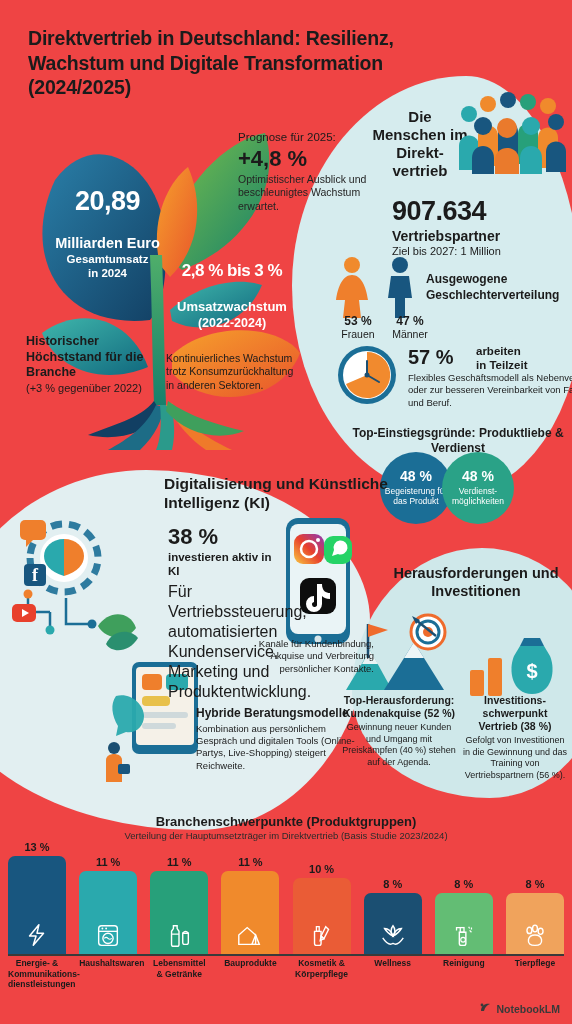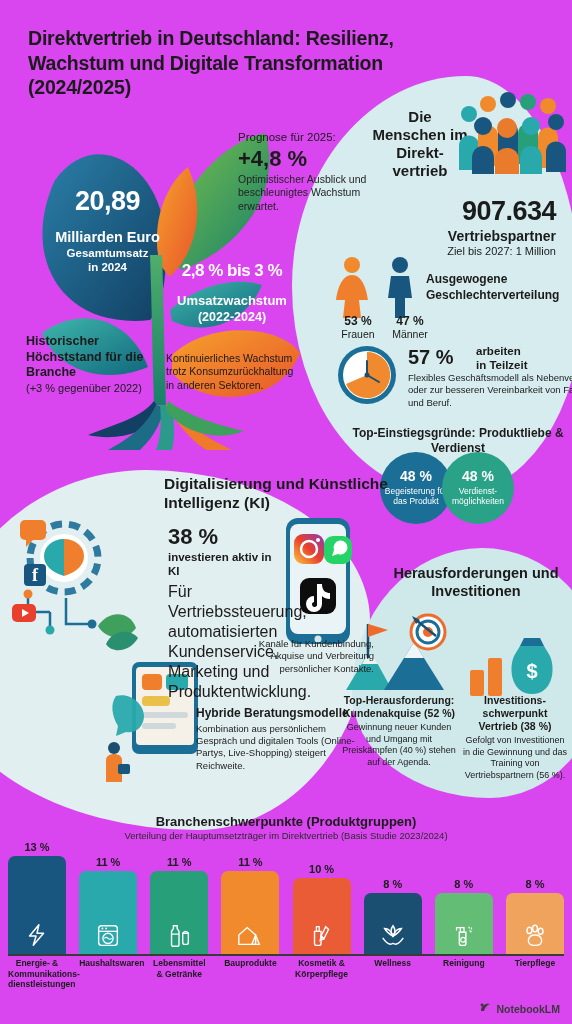--- a/index.html
+++ b/index.html
@@ -5,21 +5,21 @@
   * { box-sizing: border-box; margin: 0; padding: 0; }
   html, body {
     width: 572px; height: 1024px;
     font-family: "Liberation Sans", sans-serif;
     background: #faf9f6;
     overflow: hidden;
   }
   #page {
     position: relative;
     width: 572px; height: 1024px;
-    background: #d946ef;
+    background: #ef4444;
     overflow: hidden;
   }
 
   
   .blob { position: absolute; z-index: 0; }
   .blob-people {
     top: 76px; right: -10px; width: 290px; height: 420px;
     background: #d6ecee;
     border-radius: 60% 40% 45% 55% / 50% 55% 45% 50%;
   }
@@ -42,21 +42,21 @@
     color: #1b1b1b; letter-spacing: -0.2px;
   }
 
   
   .plant-wrap { position: absolute; left: 0; top: 105px; width: 300px; height: 345px; z-index: 2; }
 
   .stat-big {
     position: absolute; z-index: 6; text-align: center; color: #fff;
   }
   .stat-big .num { font-size: 27px; font-weight: 800; line-height: 1; letter-spacing: -0.5px;}
-  .stat-big .l1 { font-size: 14.5px; font-weight: 700; margin-top: 14px; }
+  .stat-big .l1 { font-size: 14.5px; font-weight: 700; margin-top: 20px; }
   .stat-big .l2 { font-size: 11.5px; font-weight: 600; margin-top: 2px; line-height: 1.2;}
 
   .blk-revenue { left: 20px; top: 188px; width: 175px; }
   .blk-growth  { left: 152px; top: 262px; width: 160px; }
   .blk-growth .num { font-size: 17px; }
   .blk-growth .l1 { font-size: 13px; }
   .blk-growth .l2 { font-size: 12.5px; font-weight: 700; }
 
   .note { position: absolute; z-index: 6; color: #1b1b1b; }
   .note .h { font-weight: 800; font-size: 12.5px; line-height: 1.25; }
@@ -71,21 +71,21 @@
   .prognose .val { font-size: 22px; font-weight: 800; color: #1b1b1b; line-height: 1.15; margin: 1px 0 2px;}
   .prognose .sub { font-size: 10.5px; font-weight: 500; color: #242424; line-height: 1.26;}
 
   
   .people-title {
     position: absolute; z-index: 6; left: 372px; top: 108px; width: 96px;
     text-align: center; font-size: 15px; font-weight: 800; line-height: 1.2; color: #1b1b1b;
   }
   .people-figs { position: absolute; z-index: 6; left: 455px; top: 92px; width: 120px; height: 80px; }
 
-  .partner-block { position: absolute; z-index: 6; left: 382px; top: 196px; width: 174px; text-align: right;}
+  .partner-block { position: absolute; z-index: 6; left: 392px; top: 196px; width: 174px; text-align: left;}
   .partner-block .num { font-size: 27px; font-weight: 800; color: #1b1b1b; letter-spacing: -0.5px;}
   .partner-block .l1 { font-size: 14px; font-weight: 600; color: #1b1b1b; margin-top: 1px;}
   .partner-block .l2 { font-size: 11px; font-weight: 500; color: #1b1b1b; margin-top: 1px;}
 
   .gender-row { position: absolute; z-index: 6; left: 330px; top: 256px; width: 240px; height: 80px;}
   .gender-label {
     position: absolute; left: 96px; top: 16px; width: 140px;
     font-size: 12px; font-weight: 700; color: #1b1b1b; line-height: 1.3;
   }
   .gender-pct { position: absolute; text-align: center; width: 56px; }

